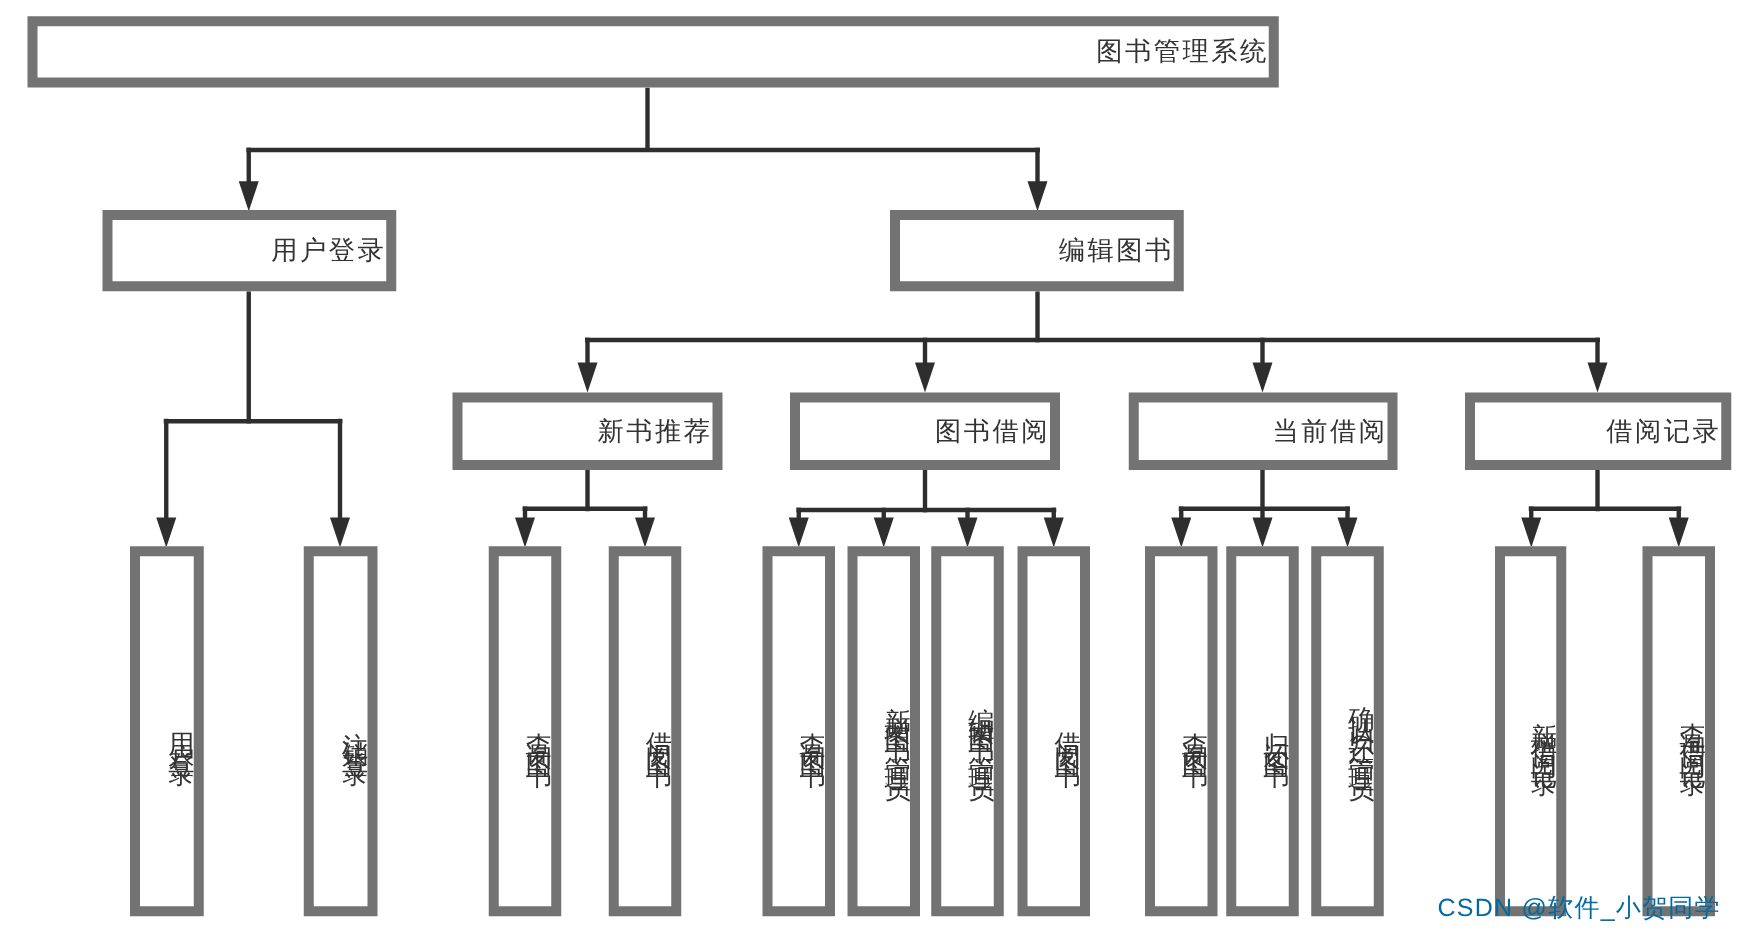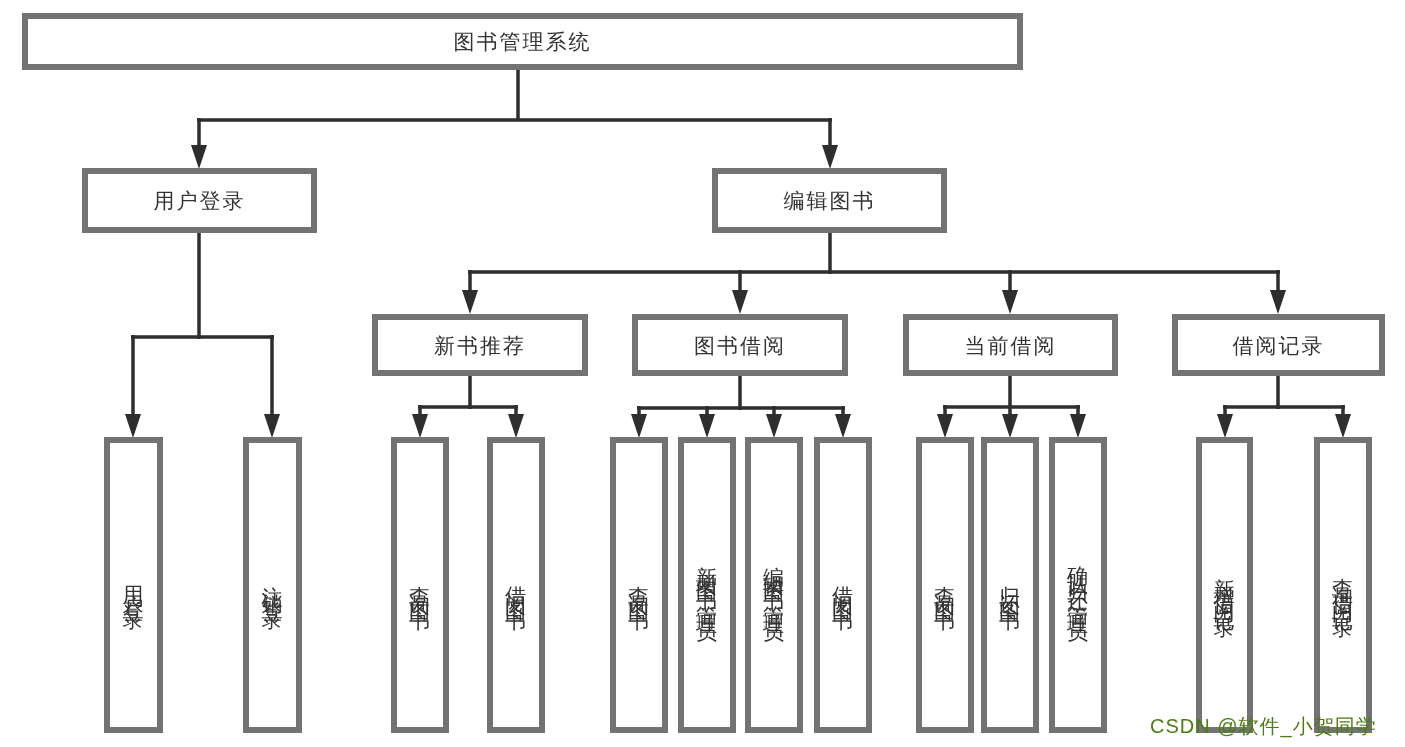--- a/index.html
+++ b/index.html
@@ -15,43 +15,43 @@
     overflow: hidden;
   }
   .connectors {
     position: absolute; left: 0; top: 0;
     width: 1405px; height: 747px;
     pointer-events: none;
   }
   .node {
     position: absolute;
     background: #ffffff;
-    border: 6px solid #737373;
+    border: 8px solid #737373;
     display: flex;
     align-items: center;
-    justify-content: center;
+    justify-content: flex-end;
     color: #333333;
     font-size: 21px;
     letter-spacing: 2px;
     line-height: 1;
   }
   .leaf .vtext {
     writing-mode: vertical-rl;
     text-orientation: mixed;
     letter-spacing: 8px;
     font-size: 21px;
     color: #333333;
     white-space: nowrap;
   }
   .watermark {
     position: absolute;
     left: 1150px; top: 713px;
     font-size: 20px;
     letter-spacing: 1px;
-    color: #4d7c0f;
+    color: #0369a1;
     text-align: right;
   }
 </style>
 </head>
 <body>
 
 <div class="canvas">
 
   <svg class="connectors" viewBox="0 0 1405 747" xmlns="http://www.w3.org/2000/svg">
     <path d="M518 70 V121
@@ -114,21 +114,21 @@
     <span>图书管理系统</span>
   </div>
 
   <div class="node" style="left:82px; top:168px; width:235px; height:65px;">
     <span>用户登录</span>
   </div>
   <div class="node" style="left:712px; top:168px; width:235px; height:65px;">
     <span>编辑图书</span>
   </div>
 
-  <div class="node" style="left:372px; top:314px; width:216px; height:62px;">
+  <div class="node" style="left:362px; top:314px; width:216px; height:62px;">
     <span>新书推荐</span>
   </div>
   <div class="node" style="left:632px; top:314px; width:216px; height:62px;">
     <span>图书借阅</span>
   </div>
   <div class="node" style="left:903px; top:314px; width:215px; height:62px;">
     <span>当前借阅</span>
   </div>
   <div class="node" style="left:1172px; top:314px; width:213px; height:62px;">
     <span>借阅记录</span>

